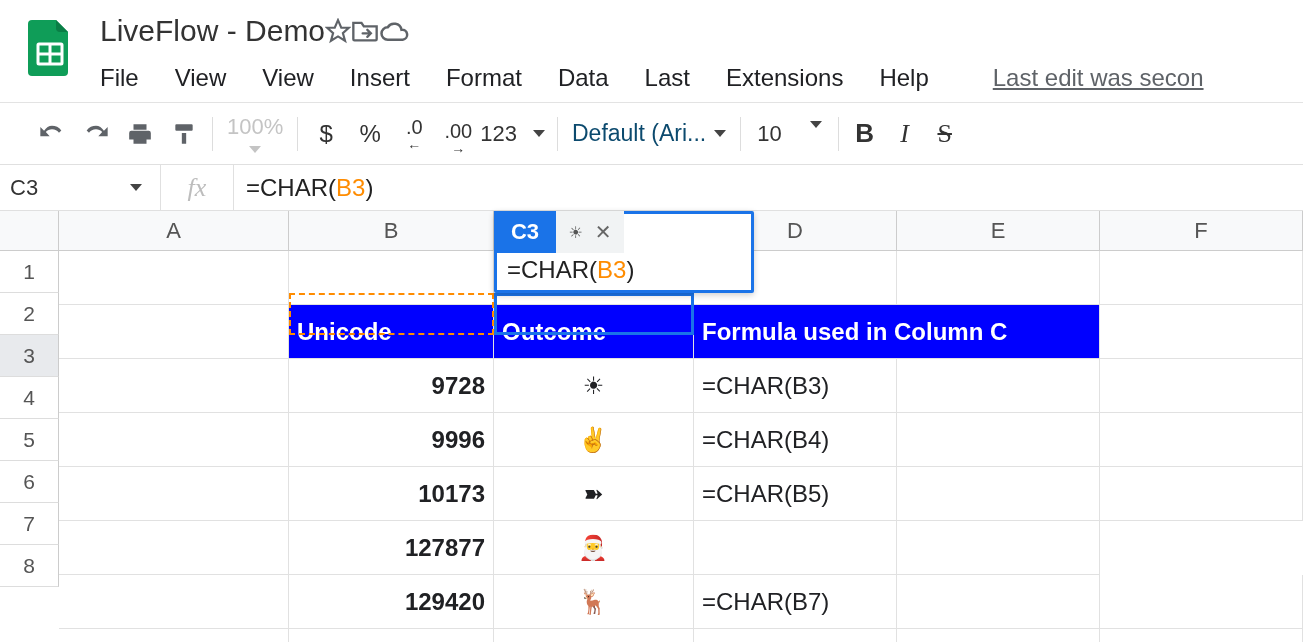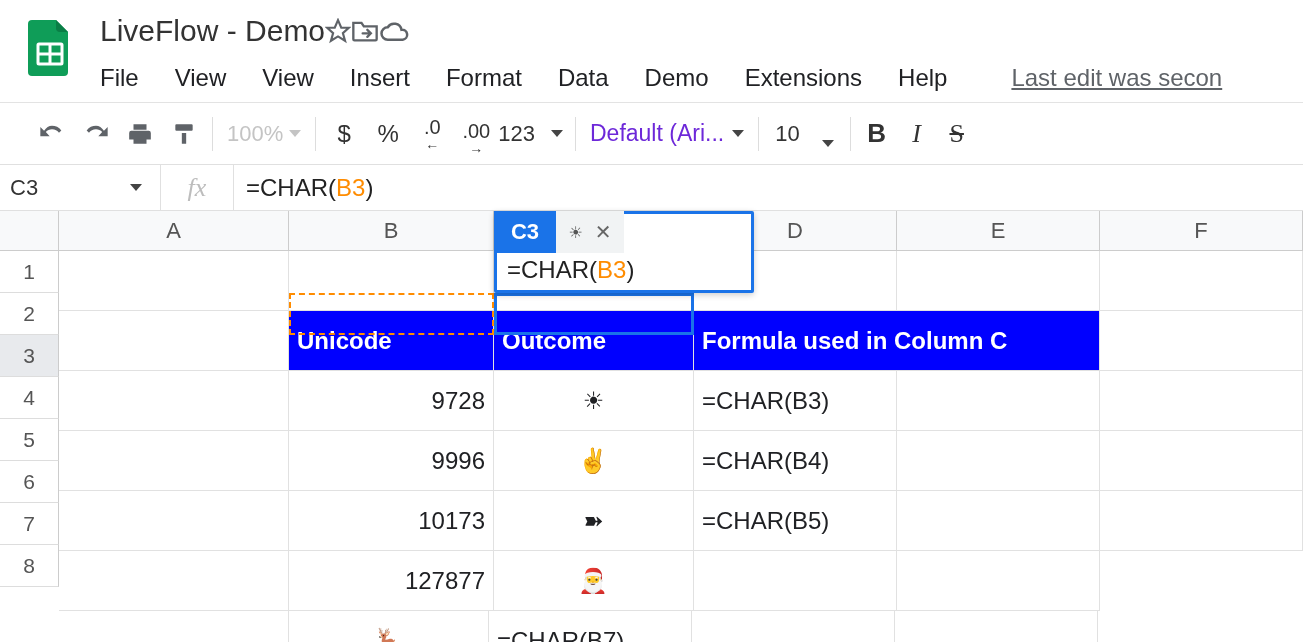--- a/index.html
+++ b/index.html
@@ -37,30 +37,30 @@
     display:flex; align-items:center; gap:0;
     padding: 6px 0 6px 30px; height:62px;
     border-bottom:1px solid #e0e0e0;
     color:#5f6368; font-size:22px;
   }
   .tbtn {
     width:44px; height:44px; display:flex; align-items:center; justify-content:center;
     fill:#5f6368; color:#5f6368;
   }
   .vsep { width:1px; height:34px; background:#ddd; margin:0 6px; }
-  .zoom { color:#c4c4c4; display:flex; align-items:center; gap:6px; margin:0 8px; font-size:22px; }
+  .zoom { color:#c4c4c4; display:flex; align-items:center; gap:6px; margin:0 8px; font-size:22px;flex-direction:column; }
   .arrow-down {
     width:0; height:0; border-left:6px solid transparent; border-right:6px solid transparent; border-top:7px solid #888;
     display:inline-block;
   }
   .arrow-down.light { border-top-color:#c4c4c4; }
   .arrow-down.dark { border-top-color:#444; }
   .fontsel { display:flex; align-items:center; gap:8px; margin: 0 8px; }
-  .fontsel .label { white-space:nowrap; overflow:hidden; text-overflow:ellipsis; max-width:170px; font-size:23px; color:#6d28d9;}
-  .sizebox { display:flex; align-items:flex-end; gap:22px; margin:0 10px; }
+  .fontsel .label { white-space:nowrap; overflow:hidden; text-overflow:ellipsis; max-width:170px; font-size:23px; color:#0c4a6e;}
+  .sizebox { display:flex; align-items:flex-start; gap:28px; margin:0 10px; }
   .sizebox .num { font-size:22px; color:#333; }
   .bold { font-weight:700; font-size:26px; color:#333; width:40px; text-align:center;}
   .italic { font-style:italic; font-size:26px; font-family:"Times New Roman",serif; color:#333; width:40px; text-align:center;}
   .strike { text-decoration:line-through; font-size:26px; font-family:"Times New Roman",serif; color:#333; width:40px; text-align:center;}
   .fx { font-family:"Times New Roman",serif; font-style:italic; font-size:26px; color:#bdbdbd; }
   .formula-bar {
     display:flex; align-items:center; border-bottom:1px solid #e0e0e0; height:46px;
   }
   .namebox {
     width:160px; display:flex; align-items:center; justify-content:space-between; padding: 0 18px 0 10px;
@@ -80,25 +80,25 @@
   }
   .row-headers .rh.sel { background:#e8eaed; }
   .grid { position:relative; flex:1; }
   .col-headers { display:flex; height:40px; }
   .ch {
     border-right:1px solid #ccc; border-bottom:1px solid #ccc; background:#f8f9fa;
     display:flex; align-items:center; justify-content:center; font-size:22px; color:#555;
   }
   .colA{width:230px}.colB{width:205px}.colC{width:200px}.colD{width:203px}.colE{width:203px}.colF{width:203px}
   .rows { }
-  .row { display:flex; height:60px; }
+  .row { display:flex; height:54px; }
   .cell { border-right:1px solid #e1e1e1; border-bottom:1px solid #e1e1e1; font-size:24px; display:flex; align-items:center; padding:0 8px;}
   .cell.rblue { background:#0000ff; color:#fff; font-weight:700; }
   .cell.center { justify-content:center; }
-  .cell.right { justify-content:flex-end; }
+  .cell.right { justify-content:flex-end;font-weight:bold; }
   .cell.left { justify-content:flex-start; }
   
   .sel-overlay {
     position:absolute; pointer-events:none;
   }
   .sel-c3 {
     border:3px solid #1a73e8;
     left:435px; top:82px; width:200px; height:42px;
   }
   .ref-b3 {
@@ -165,21 +165,21 @@
           </svg>
       </span>
     </div>
     <div class="menubar">
       <span class="item">File</span>
       <span class="item">View</span>
       <span class="item">View</span>
       <span class="item">Insert</span>
       <span class="item">Format</span>
       <span class="item">Data</span>
-      <span class="item">Demo</span>
+      <span class="item">Last</span>
       <span class="item">Extensions</span>
       <span class="item">Help</span>
       <span class="lastedit">Last edit was secon</span>
     </div>
   </div>
 </div>
 <div class="divider"></div>
 
 <div class="toolbar">
   <div class="tbtn">
@@ -336,20 +336,21 @@
       </div>
       <div class="row">
         <div class="cell colA"></div>
         <div class="cell colB right">127877</div>
         <div class="cell colC center outc">🎅</div>
         <div class="cell colE"></div>
         <div class="cell colF"></div>
       </div>
       <div class="row">
         <div class="cell colA"></div>
+        <div class="cell colB right">129420</div>
         <div class="cell colC center outc">🦌</div>
         <div class="cell colD left">=CHAR(B7)</div>
         <div class="cell colE"></div>
         <div class="cell colF"></div>
       </div>
 
       <div class="row">
         <div class="cell colA"></div>
         <div class="cell colB"></div>
         <div class="cell colC"></div>

